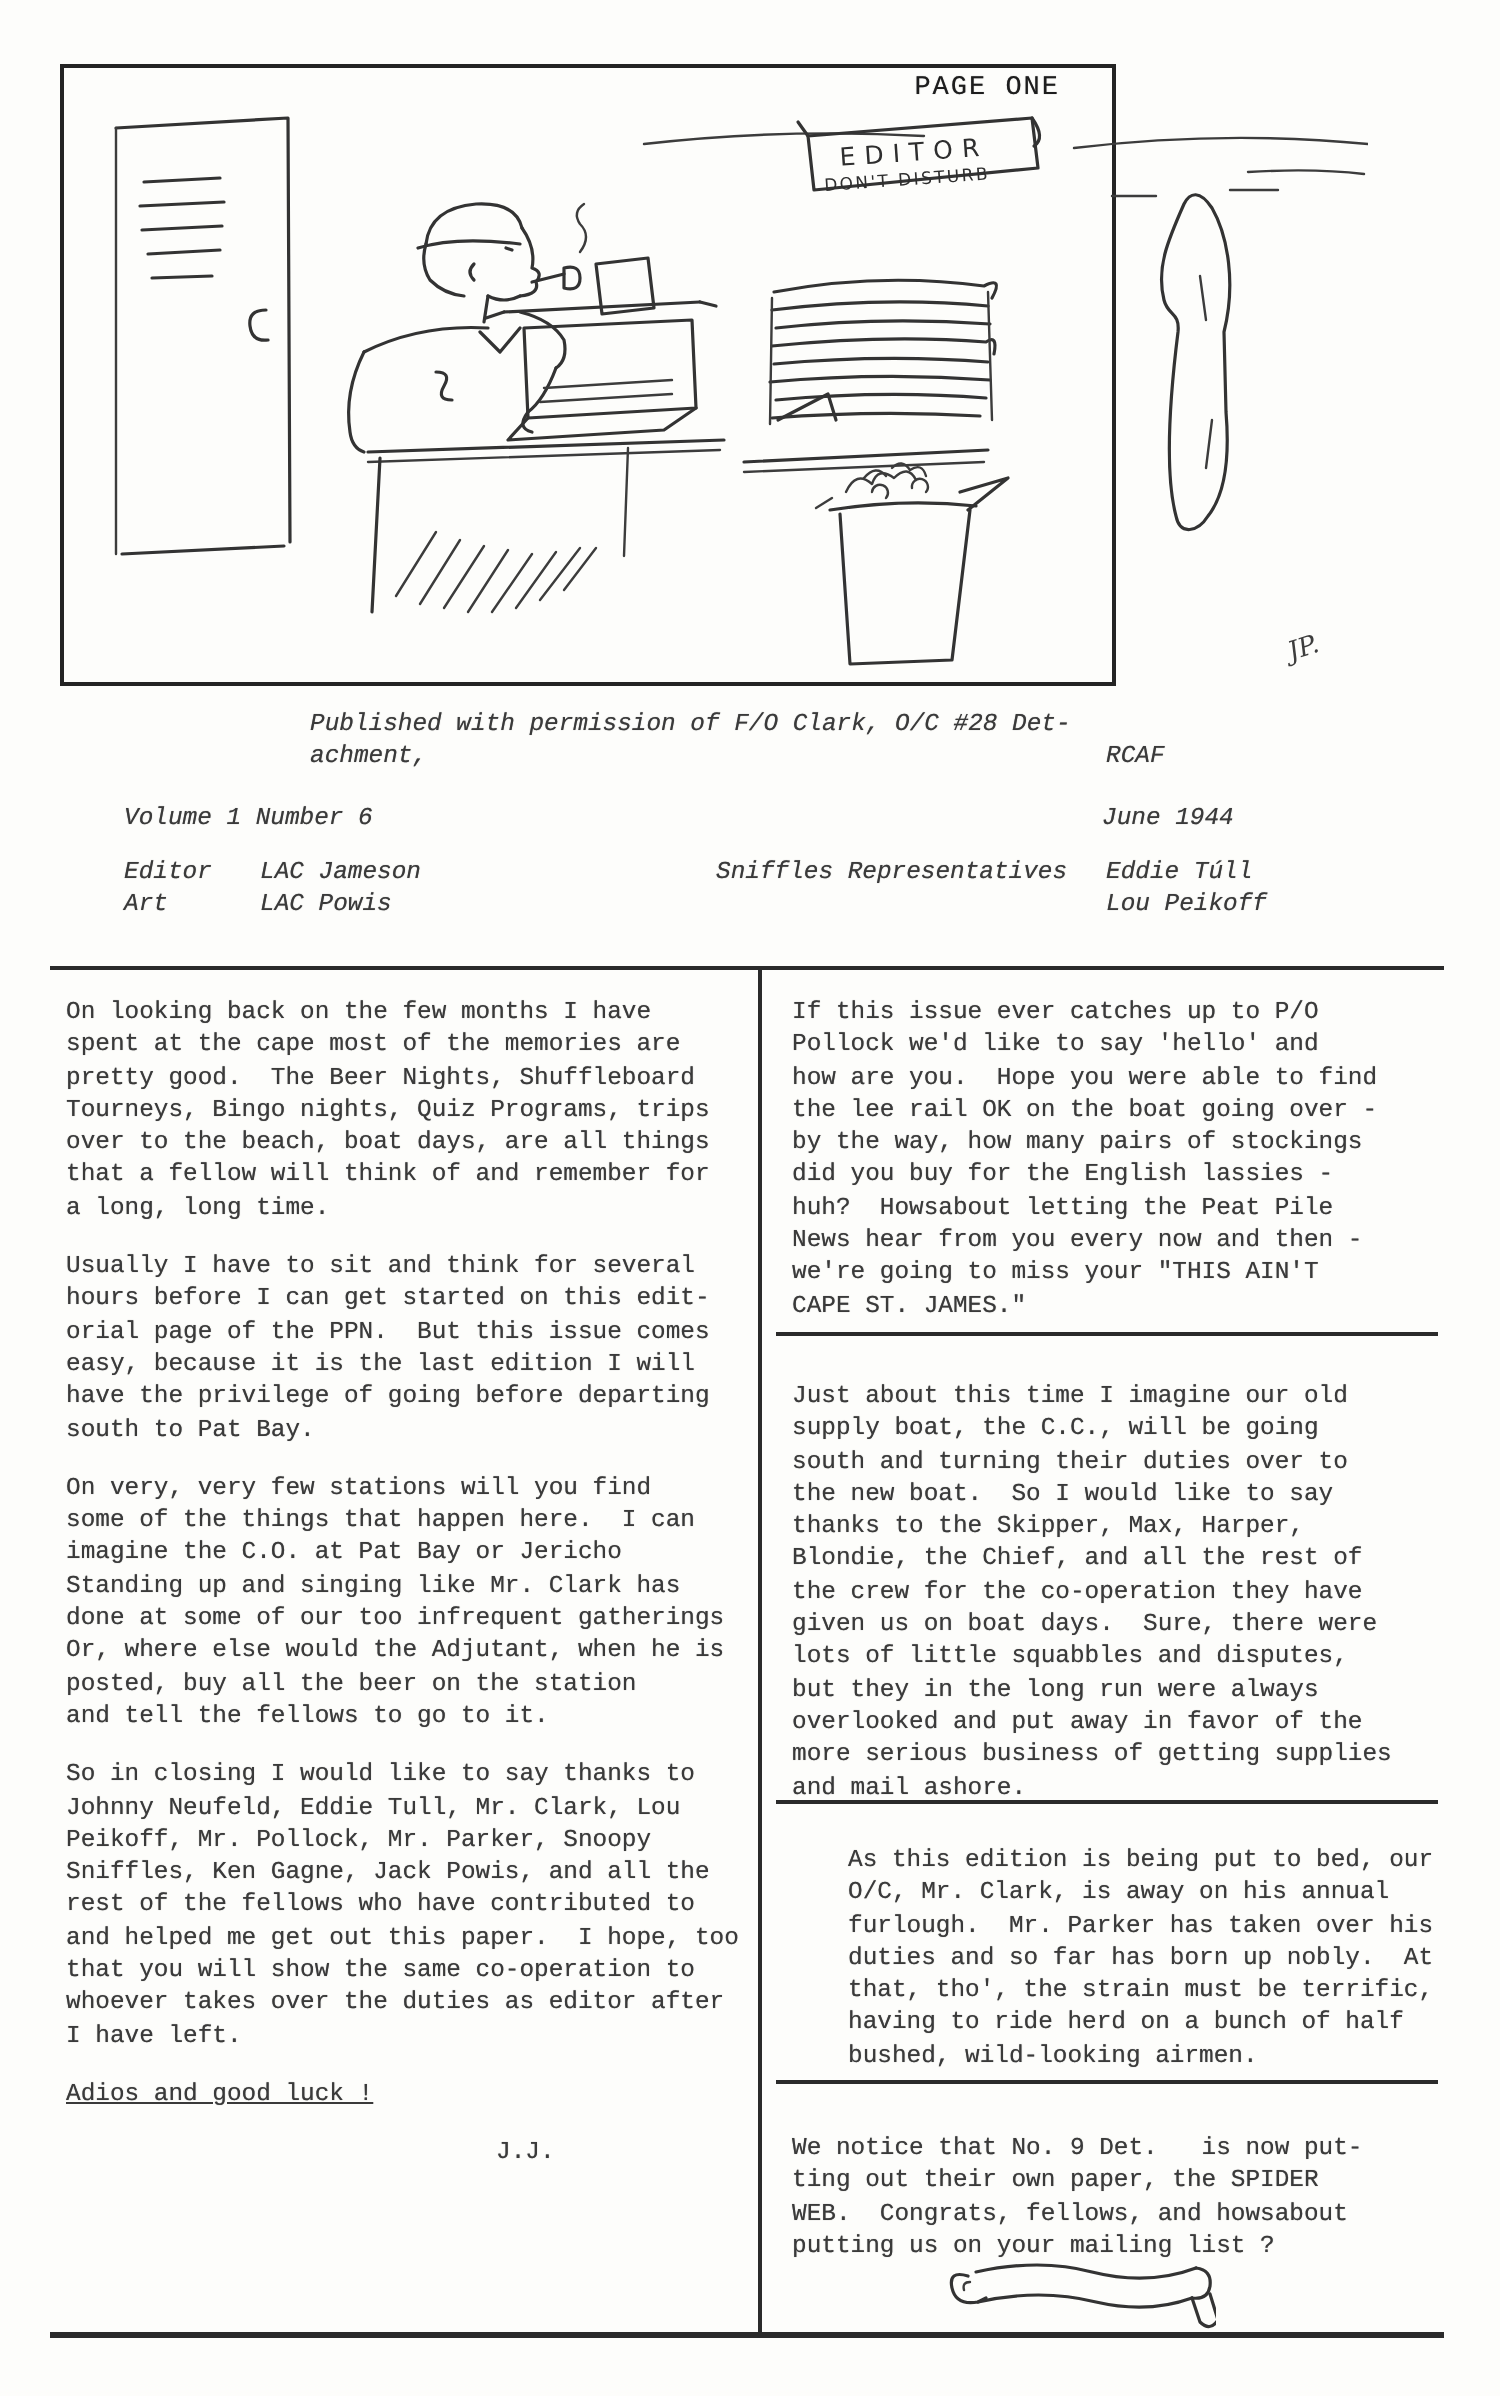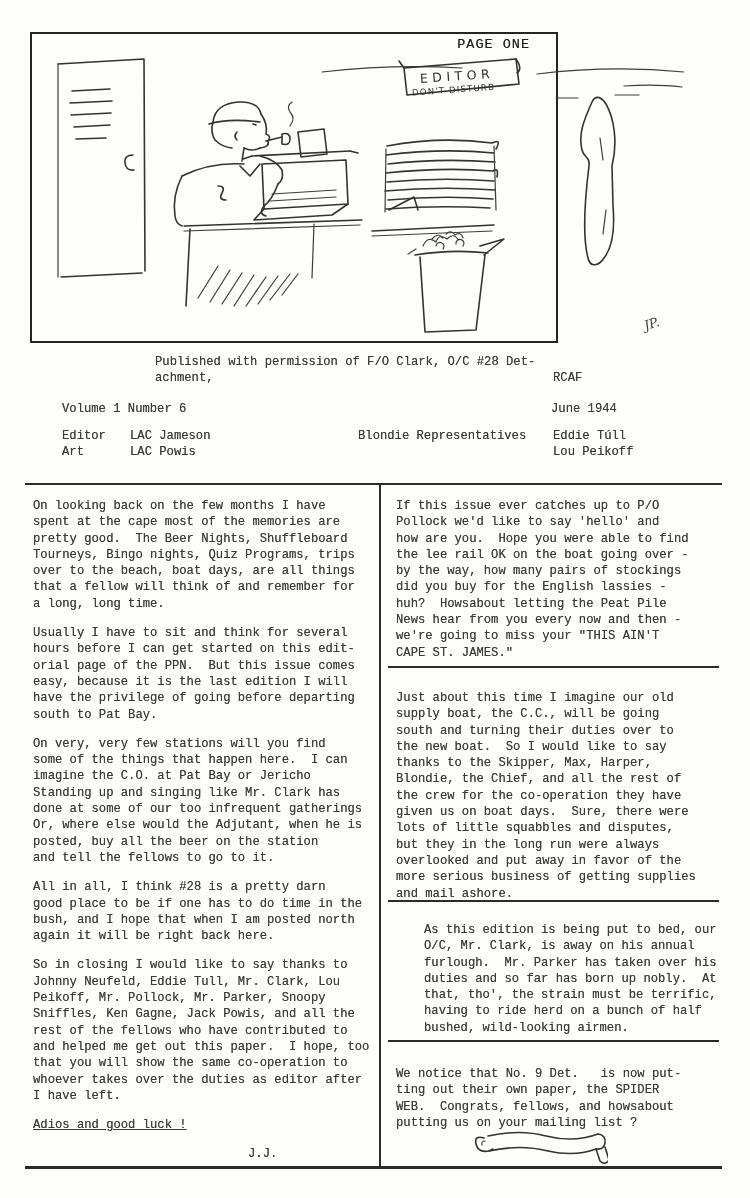--- a/index.html
+++ b/index.html
@@ -1,20 +1,20 @@
 <!DOCTYPE html>
 <html><head>
 <meta charset="utf-8">
 <style>
   html,body{margin:0;padding:0;background:#d8d8d4;}
   #page{position:relative;width:750px;height:1198px;background:#fdfdfb;overflow:hidden;
         font-family:"Liberation Mono",monospace;color:#3a3a3a;}
   .tw{font-family:"Liberation Mono",monospace;font-size:12.2px;line-height:16.3px;
       white-space:pre-wrap;color:#3a3a3a;text-shadow:0 0 .4px rgba(45,45,45,.65);}
-  .abs{position:absolute;}
+  .abs{position:absolute;font-style:italic;}
   #cartoon-box{position:absolute;left:30px;top:32px;width:528px;height:311px;
                border:2px solid #242424;box-sizing:border-box;background:#fdfdfb;}
   #page-one{position:absolute;right:26px;top:3px;font-size:13.5px;letter-spacing:1px;color:#1d1d1d;}
   .rule{position:absolute;background:#2b2b2b;}
   .para{margin:0 0 13px 0;}
   #left-col{position:absolute;left:33px;top:498px;width:347px;}
   .rcol-para{position:absolute;left:396px;width:332px;}
   #signoff{margin-top:8px;text-decoration:underline;}
   #jj{margin:8px 0 0 215px;}
   svg{display:block;}
@@ -151,21 +151,21 @@
   <div class="tw abs" style="left:553px;top:370px;">RCAF</div>
 
   <div class="tw abs" style="left:62px;top:401px;">Volume 1 Number 6</div>
   <div class="tw abs" style="left:551px;top:401px;">June 1944</div>
 
   <div class="tw abs" style="left:62px;top:428px;">Editor</div>
   <div class="tw abs" style="left:130px;top:428px;">LAC Jameson</div>
   <div class="tw abs" style="left:62px;top:444px;">Art</div>
   <div class="tw abs" style="left:130px;top:444px;">LAC Powis</div>
 
-  <div class="tw abs" style="left:358px;top:428px;">Blondie Representatives</div>
+  <div class="tw abs" style="left:358px;top:428px;">Sniffles Representatives</div>
   <div class="tw abs" style="left:553px;top:428px;">Eddie Túll</div>
   <div class="tw abs" style="left:553px;top:444px;">Lou Peikoff</div>
 
   <div class="rule" style="left:25px;top:483px;width:697px;height:2px;"></div>
   <div class="rule" style="left:379px;top:484px;width:2px;height:684px;"></div>
   <div class="rule" style="left:388px;top:666px;width:331px;height:2px;"></div>
   <div class="rule" style="left:388px;top:900px;width:331px;height:2px;"></div>
   <div class="rule" style="left:388px;top:1040px;width:331px;height:2px;"></div>
   <div class="rule" style="left:25px;top:1166px;width:697px;height:3px;"></div>
 
@@ -184,24 +184,20 @@
 have the privilege of going before departing
 south to Pat Bay.</p>
     <p class="tw para">On very, very few stations will you find
 some of the things that happen here.  I can
 imagine the C.O. at Pat Bay or Jericho
 Standing up and singing like Mr. Clark has
 done at some of our too infrequent gatherings
 Or, where else would the Adjutant, when he is
 posted, buy all the beer on the station
 and tell the fellows to go to it.</p>
-    <p class="tw para">All in all, I think #28 is a pretty darn
-good place to be if one has to do time in the
-bush, and I hope that when I am posted north
-again it will be right back here.</p>
     <p class="tw para">So in closing I would like to say thanks to
 Johnny Neufeld, Eddie Tull, Mr. Clark, Lou
 Peikoff, Mr. Pollock, Mr. Parker, Snoopy
 Sniffles, Ken Gagne, Jack Powis, and all the
 rest of the fellows who have contributed to
 and helped me get out this paper.  I hope, too
 that you will show the same co-operation to
 whoever takes over the duties as editor after
 I have left.</p>
     <p class="tw para" id="signoff">Adios and good luck !</p>

